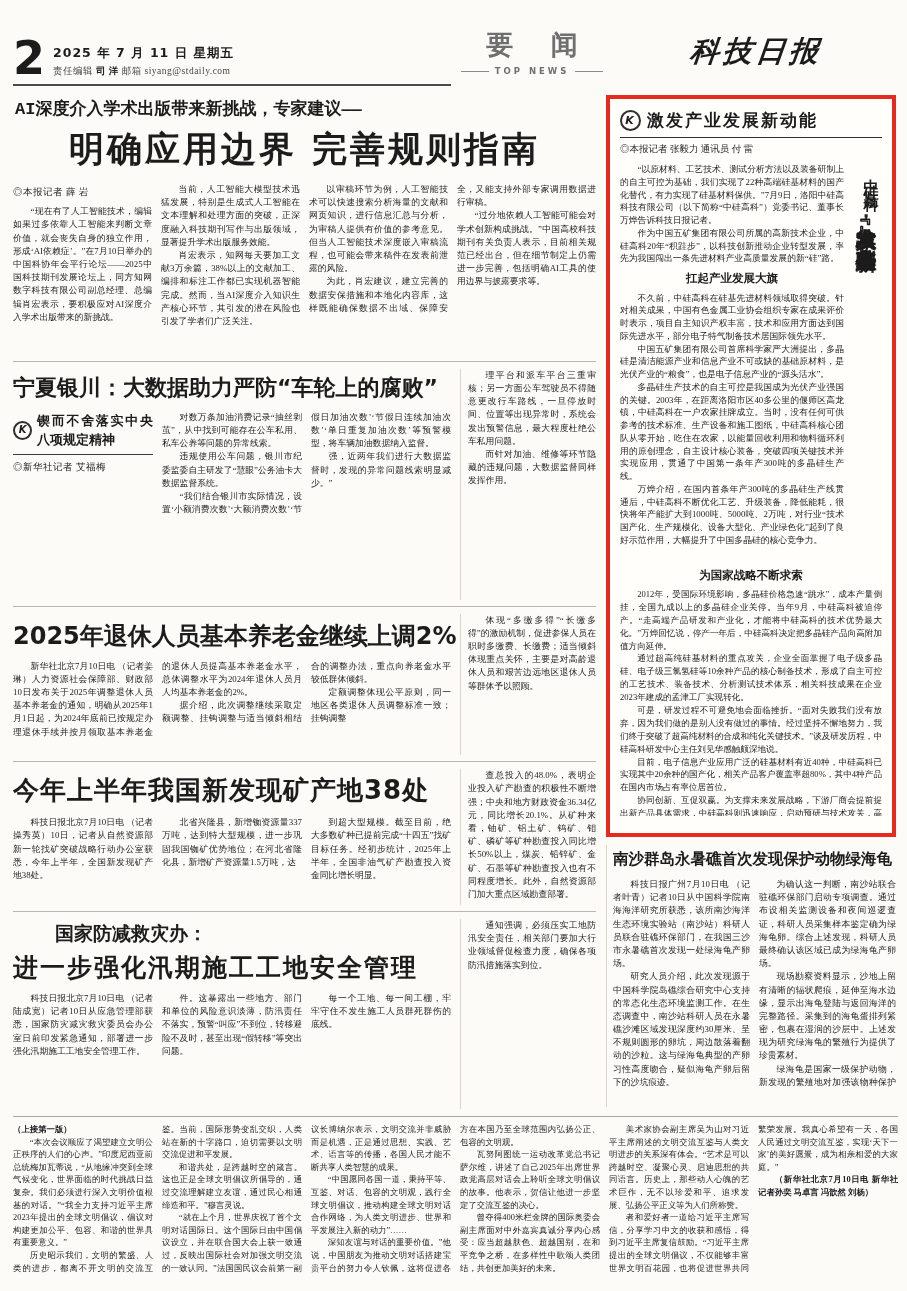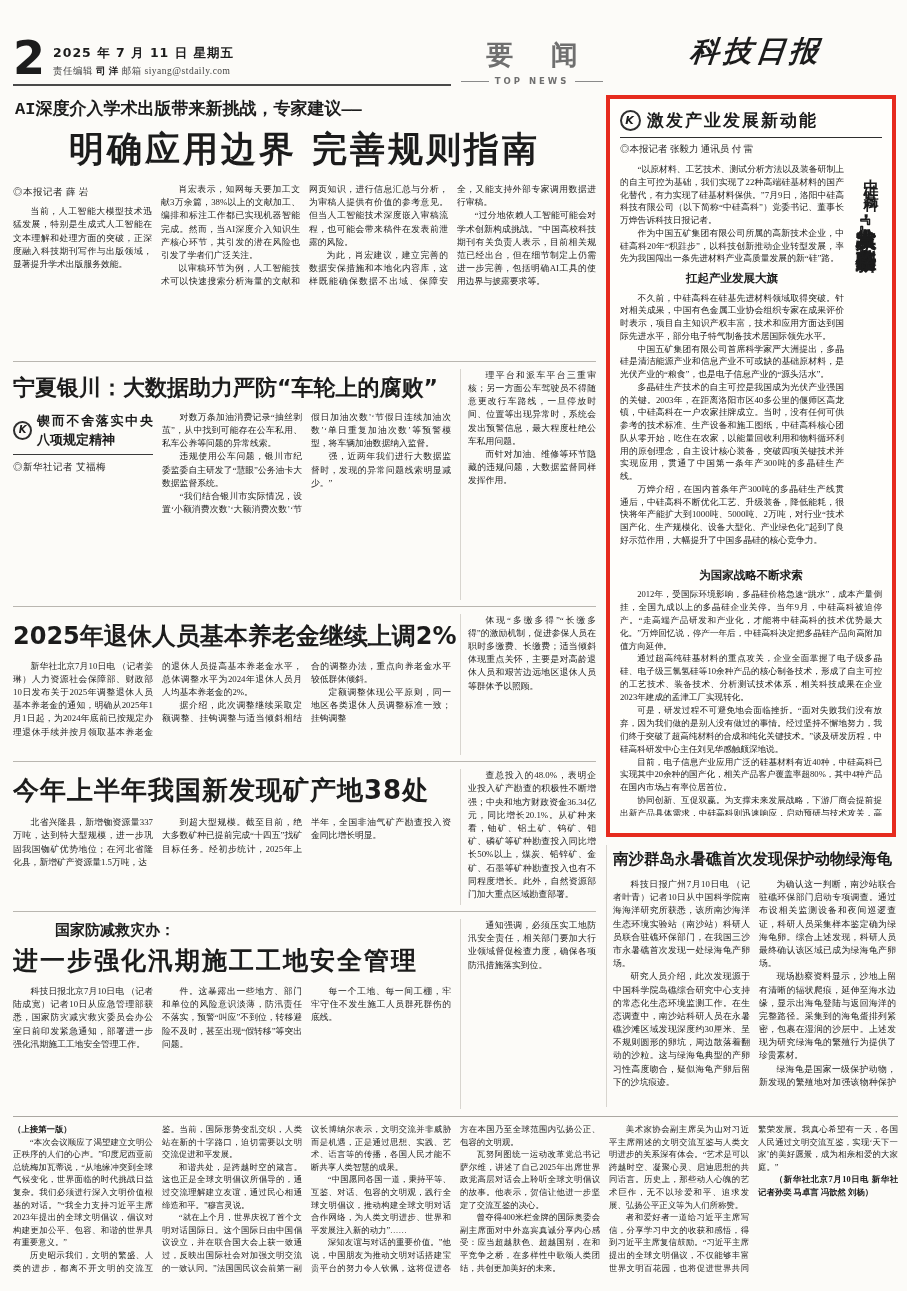--- a/index.html
+++ b/index.html
@@ -11,21 +11,21 @@
   
   .masthead{display:flex;align-items:flex-end;height:62px;margin-bottom:9px;}
   .mast-left{flex:1;display:flex;align-items:flex-end;gap:10px;
              border-bottom:2px solid #4a4a4a;padding-bottom:6px;}
   .page-num{font-family:"DejaVu Sans",sans-serif;font-weight:900;font-size:46px;
             line-height:.82;letter-spacing:-2px;}
   .mast-meta{display:flex;flex-direction:column;gap:3px;}
   .date-line{font-family:"DejaVu Sans",sans-serif;font-weight:bold;font-size:12.5px;letter-spacing:1px;}
   .editor-line{font-size:9.5px;color:#444;letter-spacing:.5px;}
   .editor-line b{color:#222;}
-  .section-block{width:150px;text-align:center;margin:0 6px;}
+  .section-block{width:150px;text-align:center;margin:10px 6px;}
   .section-cn{font-family:"DejaVu Sans",sans-serif;font-weight:900;font-size:27px;
               color:#6f6f6f;letter-spacing:14px;padding-left:14px;}
   .section-en{display:flex;align-items:center;gap:6px;justify-content:center;
               font-family:"DejaVu Sans",sans-serif;font-size:8.5px;font-weight:bold;
               color:#6f6f6f;letter-spacing:3px;margin-top:3px;}
   .section-en .rule{display:inline-block;width:28px;height:1px;background:#8a8a8a;}
   .paper-logo{width:285px;text-align:center;font-family:"DejaVu Serif",serif;
               font-weight:bold;font-style:italic;font-size:29px;letter-spacing:4px;
               transform:skewX(-6deg);padding-bottom:14px;}
 
@@ -64,21 +64,21 @@
   .nx-row{display:flex;gap:9px;}
   .nx-c1{width:140px;flex:0 0 auto;}
   .nx-c23{flex:1;column-count:2;column-gap:9px;height:168px;}
   .pen-art{height:146px;}
   .pen-head{font-family:"DejaVu Sans",sans-serif;font-weight:900;font-size:24px;
             margin:6px 0 8px 0;white-space:nowrap;}
   .min-art{height:140px;}
   .min-head{font-family:"DejaVu Sans",sans-serif;font-weight:900;font-size:26px;
             margin:4px 0 8px 0;white-space:nowrap;letter-spacing:1px;}
   .fld-art{height:196px;}
-  .fld-kicker{font-family:"DejaVu Serif",serif;font-weight:bold;font-size:15px;margin:2px 0 4px 2px;padding-left:40px;}
+  .fld-kicker{font-family:"DejaVu Serif",serif;font-weight:bold;font-size:19px;margin:2px 0 4px 2px;padding-left:40px;}
   .fld-head{font-family:"DejaVu Sans",sans-serif;font-weight:900;font-size:25px;
             letter-spacing:2px;margin:0 12px 8px 0;white-space:nowrap;}
   .c3{column-count:3;column-gap:9px;}
 
   
   .red-box{border:4px solid #e62b1e;box-sizing:border-box;height:742px;
            padding:10px 10px;margin-bottom:8px;background:#fffefb;overflow:hidden;}
   .rb-header{display:flex;align-items:center;gap:6px;font-family:"DejaVu Sans",sans-serif;
              font-weight:900;font-size:17px;letter-spacing:2px;
              border-bottom:1.5px solid #2e2e2e;padding-bottom:5px;}
@@ -144,20 +144,21 @@
   <div class="content">
 
     <div class="col-left">
 
       <article class="ai-art">
         <div class="ai-kicker">AI深度介入学术出版带来新挑战，专家建议——</div>
         <h1 class="ai-head">明确应用边界 完善规则指南</h1>
         <div class="ai-body bodytext">
           <div class="byline">◎本报记者 薛 岩</div>
           <div>
+              <p>“现在有了人工智能技术，编辑如果过多依靠人工智能来判断文章价值，就会丧失自身的独立作用，形成‘AI依赖症’。”在7月10日举办的中国科协年会平行论坛——2025中国科技期刊发展论坛上，同方知网数字科技有限公司副总经理、总编辑肖宏表示，要积极应对AI深度介入学术出版带来的新挑战。</p>
               <p>当前，人工智能大模型技术迅猛发展，特别是生成式人工智能在文本理解和处理方面的突破，正深度融入科技期刊写作与出版领域，显著提升学术出版服务效能。</p>
               <p>肖宏表示，知网每天要加工文献3万余篇，38%以上的文献加工、编排和标注工作都已实现机器智能完成。然而，当AI深度介入知识生产核心环节，其引发的潜在风险也引发了学者们广泛关注。</p>
               <p>以审稿环节为例，人工智能技术可以快速搜索分析海量的文献和网页知识，进行信息汇总与分析，为审稿人提供有价值的参考意见。但当人工智能技术深度嵌入审稿流程，也可能会带来稿件在发表前泄露的风险。</p>
               <p>为此，肖宏建议，建立完善的数据安保措施和本地化内容库，这样既能确保数据不出域、保障安全，又能支持外部专家调用数据进行审稿。</p>
               <p>“过分地依赖人工智能可能会对学术创新构成挑战。”中国高校科技期刊有关负责人表示，目前相关规范已经出台，但在细节制定上仍需进一步完善，包括明确AI工具的使用边界与披露要求等。</p>
             </div>
         </div>
       </article>
 
       <div class="hr-sep"></div>
@@ -202,20 +203,21 @@
             <p>体现“多缴多得”“长缴多得”的激励机制，促进参保人员在职时多缴费、长缴费；适当倾斜体现重点关怀，主要是对高龄退休人员和艰苦边远地区退休人员等群体予以照顾。</p>
           </div>
       </article>
 
       <div class="hr-sep"></div>
 
       <article class="split min-art">
         <div class="main75">
           <h2 class="min-head">今年上半年我国新发现矿产地38处</h2>
           <div class="c3 bodytext" style="height:92px;">
+              <p>科技日报北京7月10日电 （记者操秀英）10日，记者从自然资源部新一轮找矿突破战略行动办公室获悉，今年上半年，全国新发现矿产地38处。</p>
               <p>北省兴隆县，新增铷资源量337万吨，达到特大型规模，进一步巩固我国铷矿优势地位；在河北省隆化县，新增矿产资源量1.5万吨，达</p>
               <p>到超大型规模。截至目前，绝大多数矿种已提前完成“十四五”找矿目标任务。经初步统计，2025年上半年，全国非油气矿产勘查投入资金同比增长明显。</p>
             </div>
         </div>
         <div class="side25 bodytext">
             <p>查总投入的48.0%，表明企业投入矿产勘查的积极性不断增强；中央和地方财政资金36.34亿元，同比增长20.1%。从矿种来看，铀矿、铝土矿、钨矿、钼矿、磷矿等矿种勘查投入同比增长50%以上，煤炭、铅锌矿、金矿、石墨等矿种勘查投入也有不同程度增长。此外，自然资源部门加大重点区域勘查部署。</p>
           </div>
       </article>
 
       <div class="hr-sep"></div>

